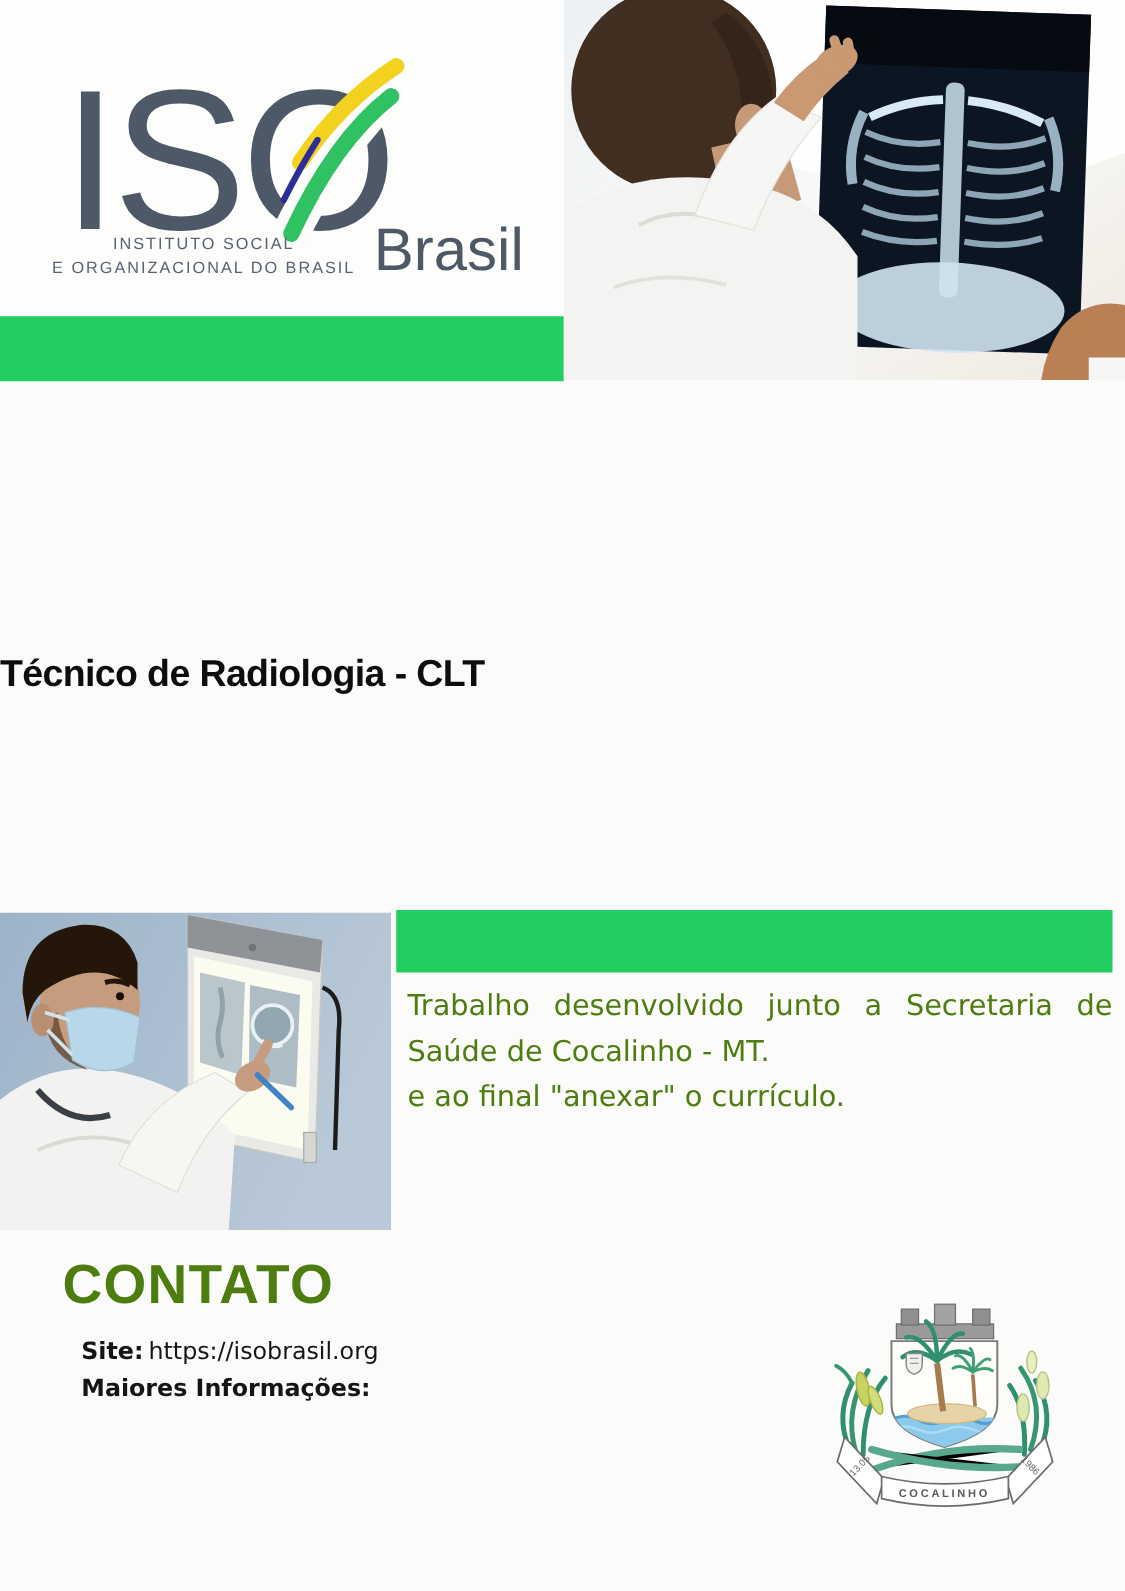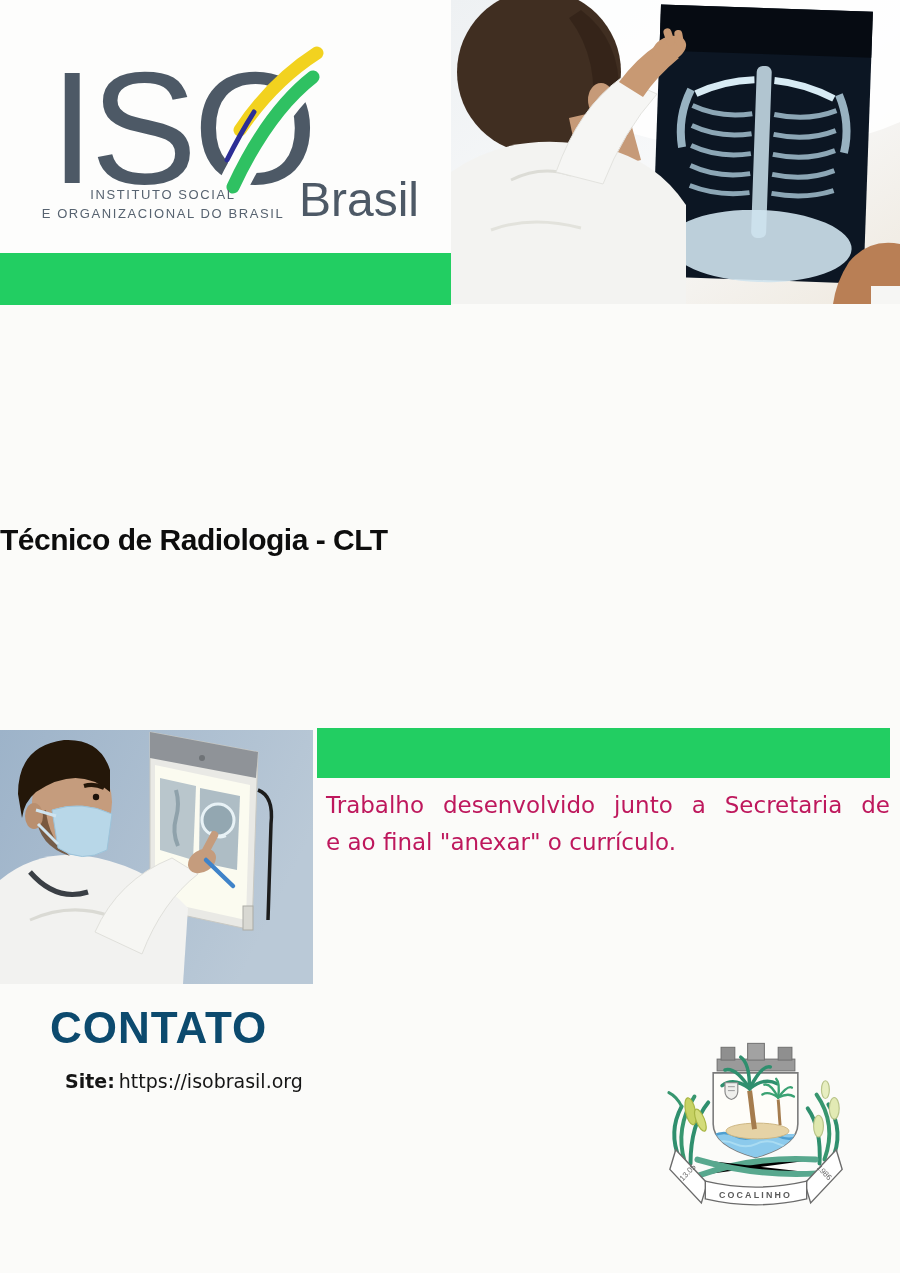--- a/index.html
+++ b/index.html
@@ -16,26 +16,26 @@
   svg{display:block;}
 
   
   .headline{left:0;top:352px;width:868px;text-align:center;
             font-weight:900;font-size:46px;line-height:1.1;letter-spacing:-1px;color:#0b0b0b;}
   .subheadline{left:0;top:523px;width:864px;text-align:left;
             font-weight:700;font-size:30px;letter-spacing:-0.5px;color:#0d0d0d;}
 
   
   .body-block{left:326px;top:787px;width:564px;font-family:"DejaVu Sans",sans-serif;
-              font-size:23px;line-height:36.5px;color:#be185d;}
+              font-size:23px;line-height:36.5px;color:#4d7c0f;}
   .body-line{width:100%;}
   .jl{text-align:justify;text-align-last:justify;}
 
   
-  .contact-title{left:50px;top:1003px;font-weight:700;font-size:44px;letter-spacing:1px;color:#0c4a6e;}
+  .contact-title{left:50px;top:1003px;font-weight:700;font-size:44px;letter-spacing:1px;color:#4d7c0f;}
   .contact-list{left:65px;top:1066px;width:330px;font-family:"DejaVu Sans",sans-serif;
                 font-size:19px;line-height:30px;color:#151515;}
   .contact-line b{font-weight:700;}
   .contact-line .v{margin-left:4px;}
 
   .emblem{left:660px;top:1032px;width:192px;height:196px;}
 </style>
 </head>
 <body>
 
@@ -160,27 +160,31 @@
         <rect x="206" y="100" width="8" height="26" rx="4" transform="rotate(28 210 113)" fill="#c59c7d"></rect>
         <path d="M206,130 L233,156" stroke="#3f83c9" stroke-width="4.5" stroke-linecap="round"></path>
       </g>
     </svg>
   </div>
 
   <div class="abs green-bar-mid"></div>
 
   <div class="abs body-block">
     <div class="body-line jl">Trabalho desenvolvido junto a Secretaria de</div>
+    <div class="body-line">Saúde de Cocalinho - MT.</div>
     <div class="body-line">e ao final "anexar" o currículo.</div>
   </div>
 
   <div class="abs contact-title">CONTATO</div>
   <div class="abs contact-list">
     <div class="contact-line">
       <b>Site:</b><span class="v">https://isobrasil.org</span>
+    </div>
+    <div class="contact-line">
+      <b>Maiores Informações:</b>
     </div>
   </div>
 
   <div class="abs emblem">
     <svg width="192" height="196" viewBox="0 0 195 196">
 
       <g stroke="#6f6f6f" stroke-width="1">
         <rect x="58" y="26" width="79" height="12" fill="#9a9a9a"></rect>
         <rect x="62" y="14" width="14" height="13" fill="#8f8f8f"></rect>
         <rect x="89" y="10" width="17" height="17" fill="#a2a2a2"></rect>

